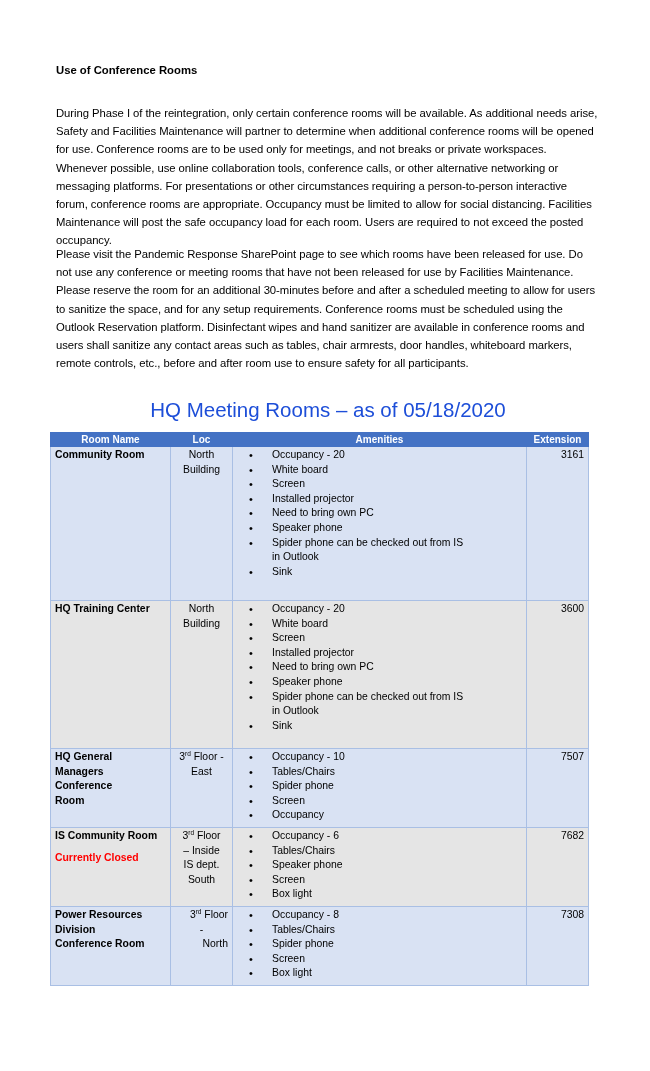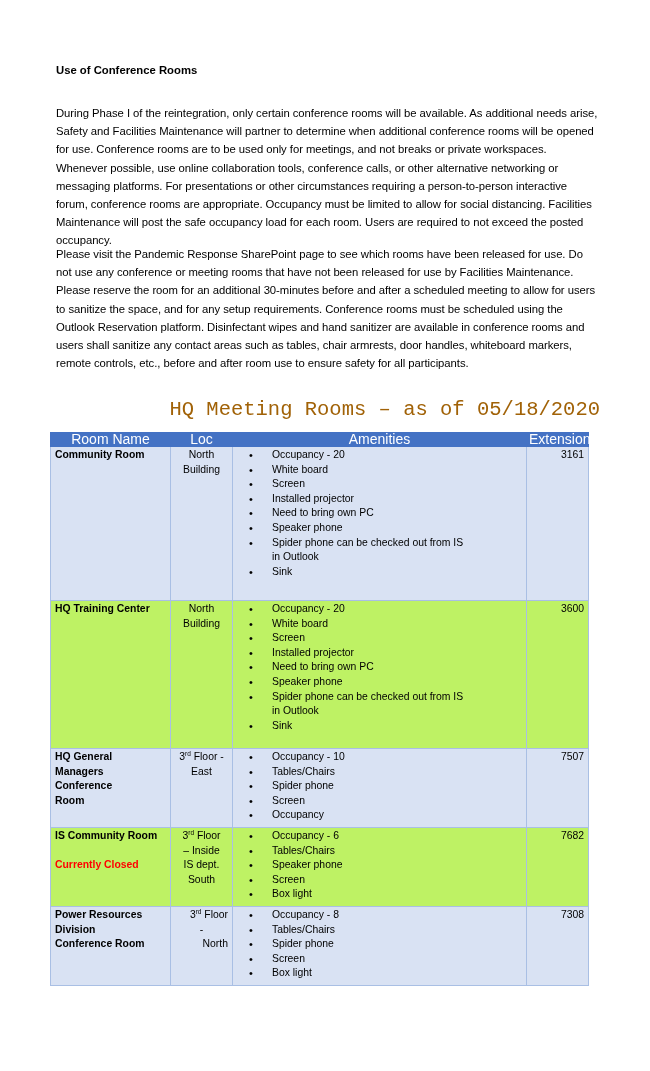--- a/index.html
+++ b/index.html
@@ -3,33 +3,33 @@
 <meta charset="utf-8">
 <style>
   html, body { margin: 0; padding: 0; background: #ffffff; }
   body { width: 650px; height: 1071px; position: relative; overflow: hidden;
          font-family: "Liberation Sans", "DejaVu Sans", sans-serif; color: #000; }
   .page { position: absolute; left: 56px; top: 0; width: 544px; }
   .sec-heading { position: absolute; top: 63px; left: 0; font-size: 11.3px; font-weight: bold; line-height: 14px; text-align: center; }
   .para { position: absolute; left: 0; width: 544px; font-size: 11.3px; line-height: 18.2px; letter-spacing: -0.05px; margin: 0; }
   #para1 { top: 82px; margin-top: 22px; }
   #para2 { top: 245px; }
-  .table-title { position: absolute; top: 397px; left: 0; width: 544px; text-align: right;
-                 font-size: 20.5px; line-height: 26px; color: #a16207; font-family: Liberation Mono, monospace; }
+  .table-title { position: absolute; top: 397px; left: 0; width: 544px; text-align: center;
+                 font-size: 20.5px; line-height: 26px; color: #1d4ed8; }
   table.rooms { position: absolute; top: 432px; left: -6px; width: 538px; border-collapse: collapse;
                 font-size: 10.4px; line-height: 14.6px; table-layout: fixed; }
-  table.rooms th { background: #4472c4; color: #fff; font-weight: normal; font-size: 14px;
+  table.rooms th { background: #4472c4; color: #fff; font-weight: bold; font-size: 10px;
                    padding: 0 2px; height: 13px; line-height: 13px; border: 1px solid #4472c4; }
   table.rooms td { border: 1px solid #a9bfe4; vertical-align: top; padding: 1px 4px 4px 4px; }
   tr.band td { background: #d9e2f3; }
-  tr.plain td { background: #bef264; }
+  tr.plain td { background: #e5e5e5; }
   td.name { font-weight: bold; text-align: left; }
   td.loc { text-align: center; }
   td.ext { text-align: right; }
-  .closed { color: #ff0000; font-weight: bold; display: block; margin-top: 14px; }
+  .closed { color: #ff0000; font-weight: bold; display: block; margin-top: 7px; }
   ul.amen { margin: 0; padding: 0 0 0 35px; list-style: none; }
   ul.amen li { position: relative; }
   ul.amen li::before { content: "\2022"; position: absolute; left: -23px; top: 0; font-size: 11px; }
   ul.amen li.occ { font-weight: normal; }
   sup { font-size: 6.5px; vertical-align: 4px; line-height: 0; }
 </style>
 </head>
 <body>
 
 <div class="page">

